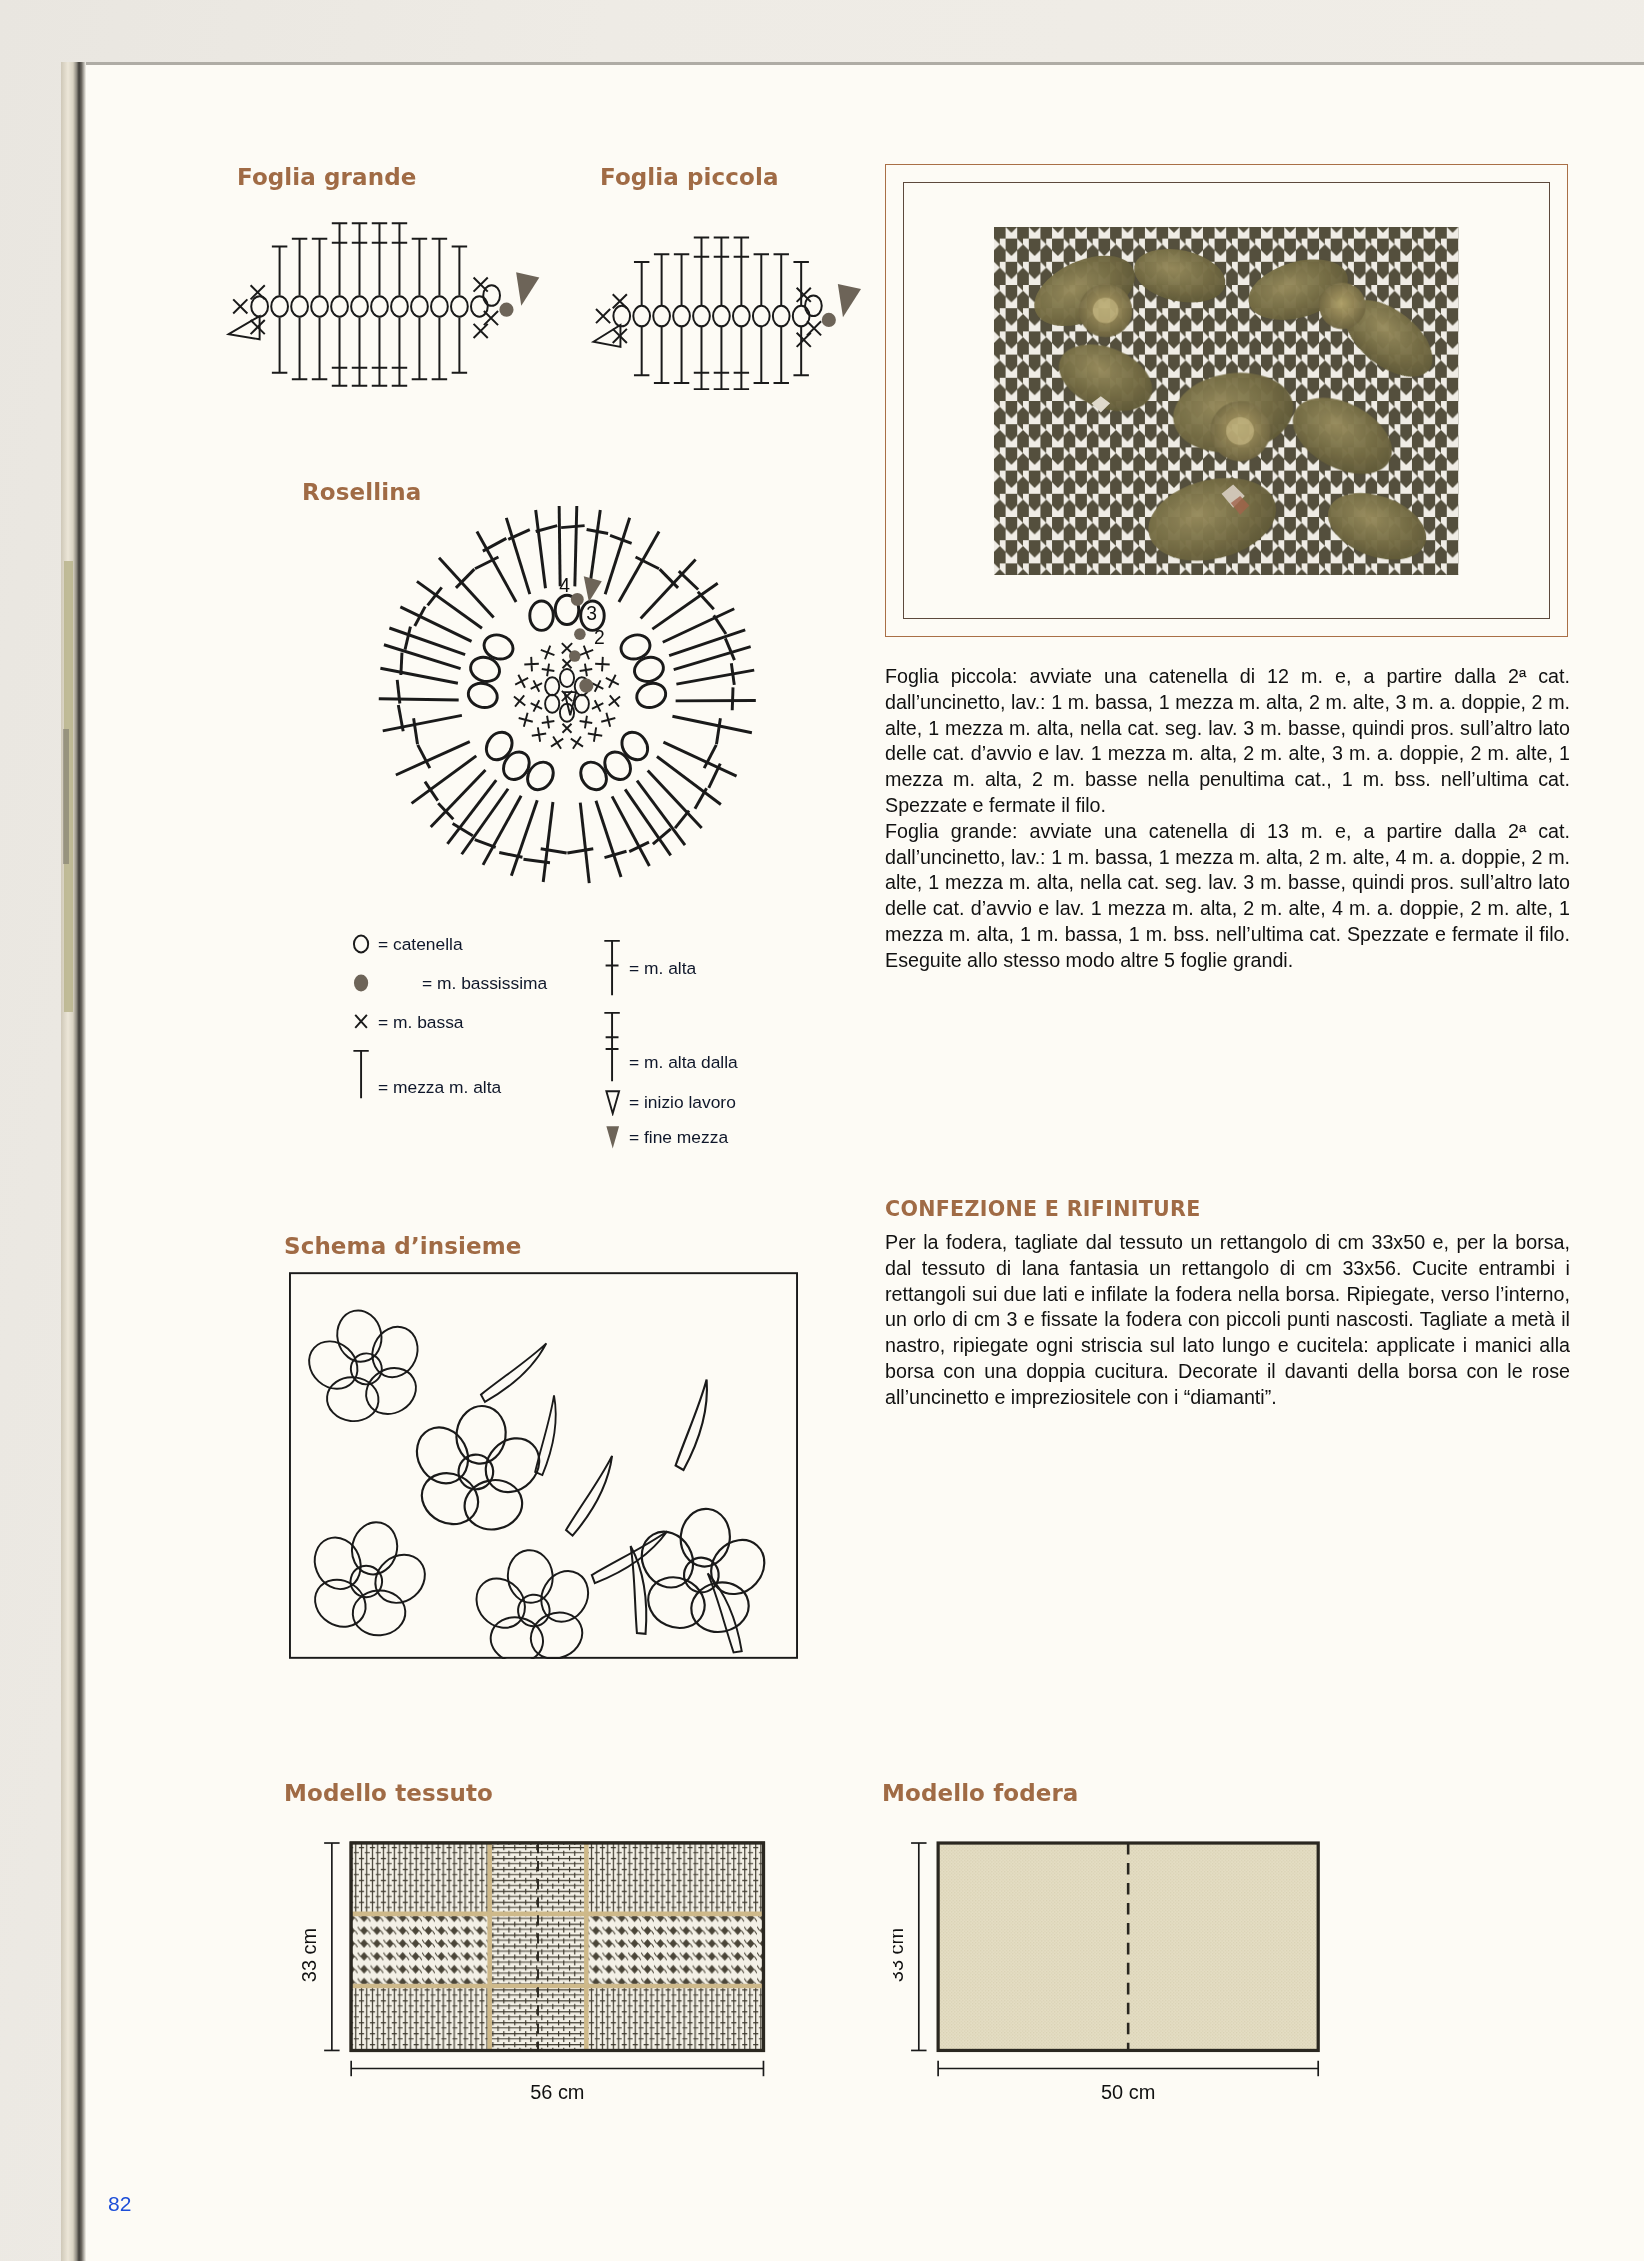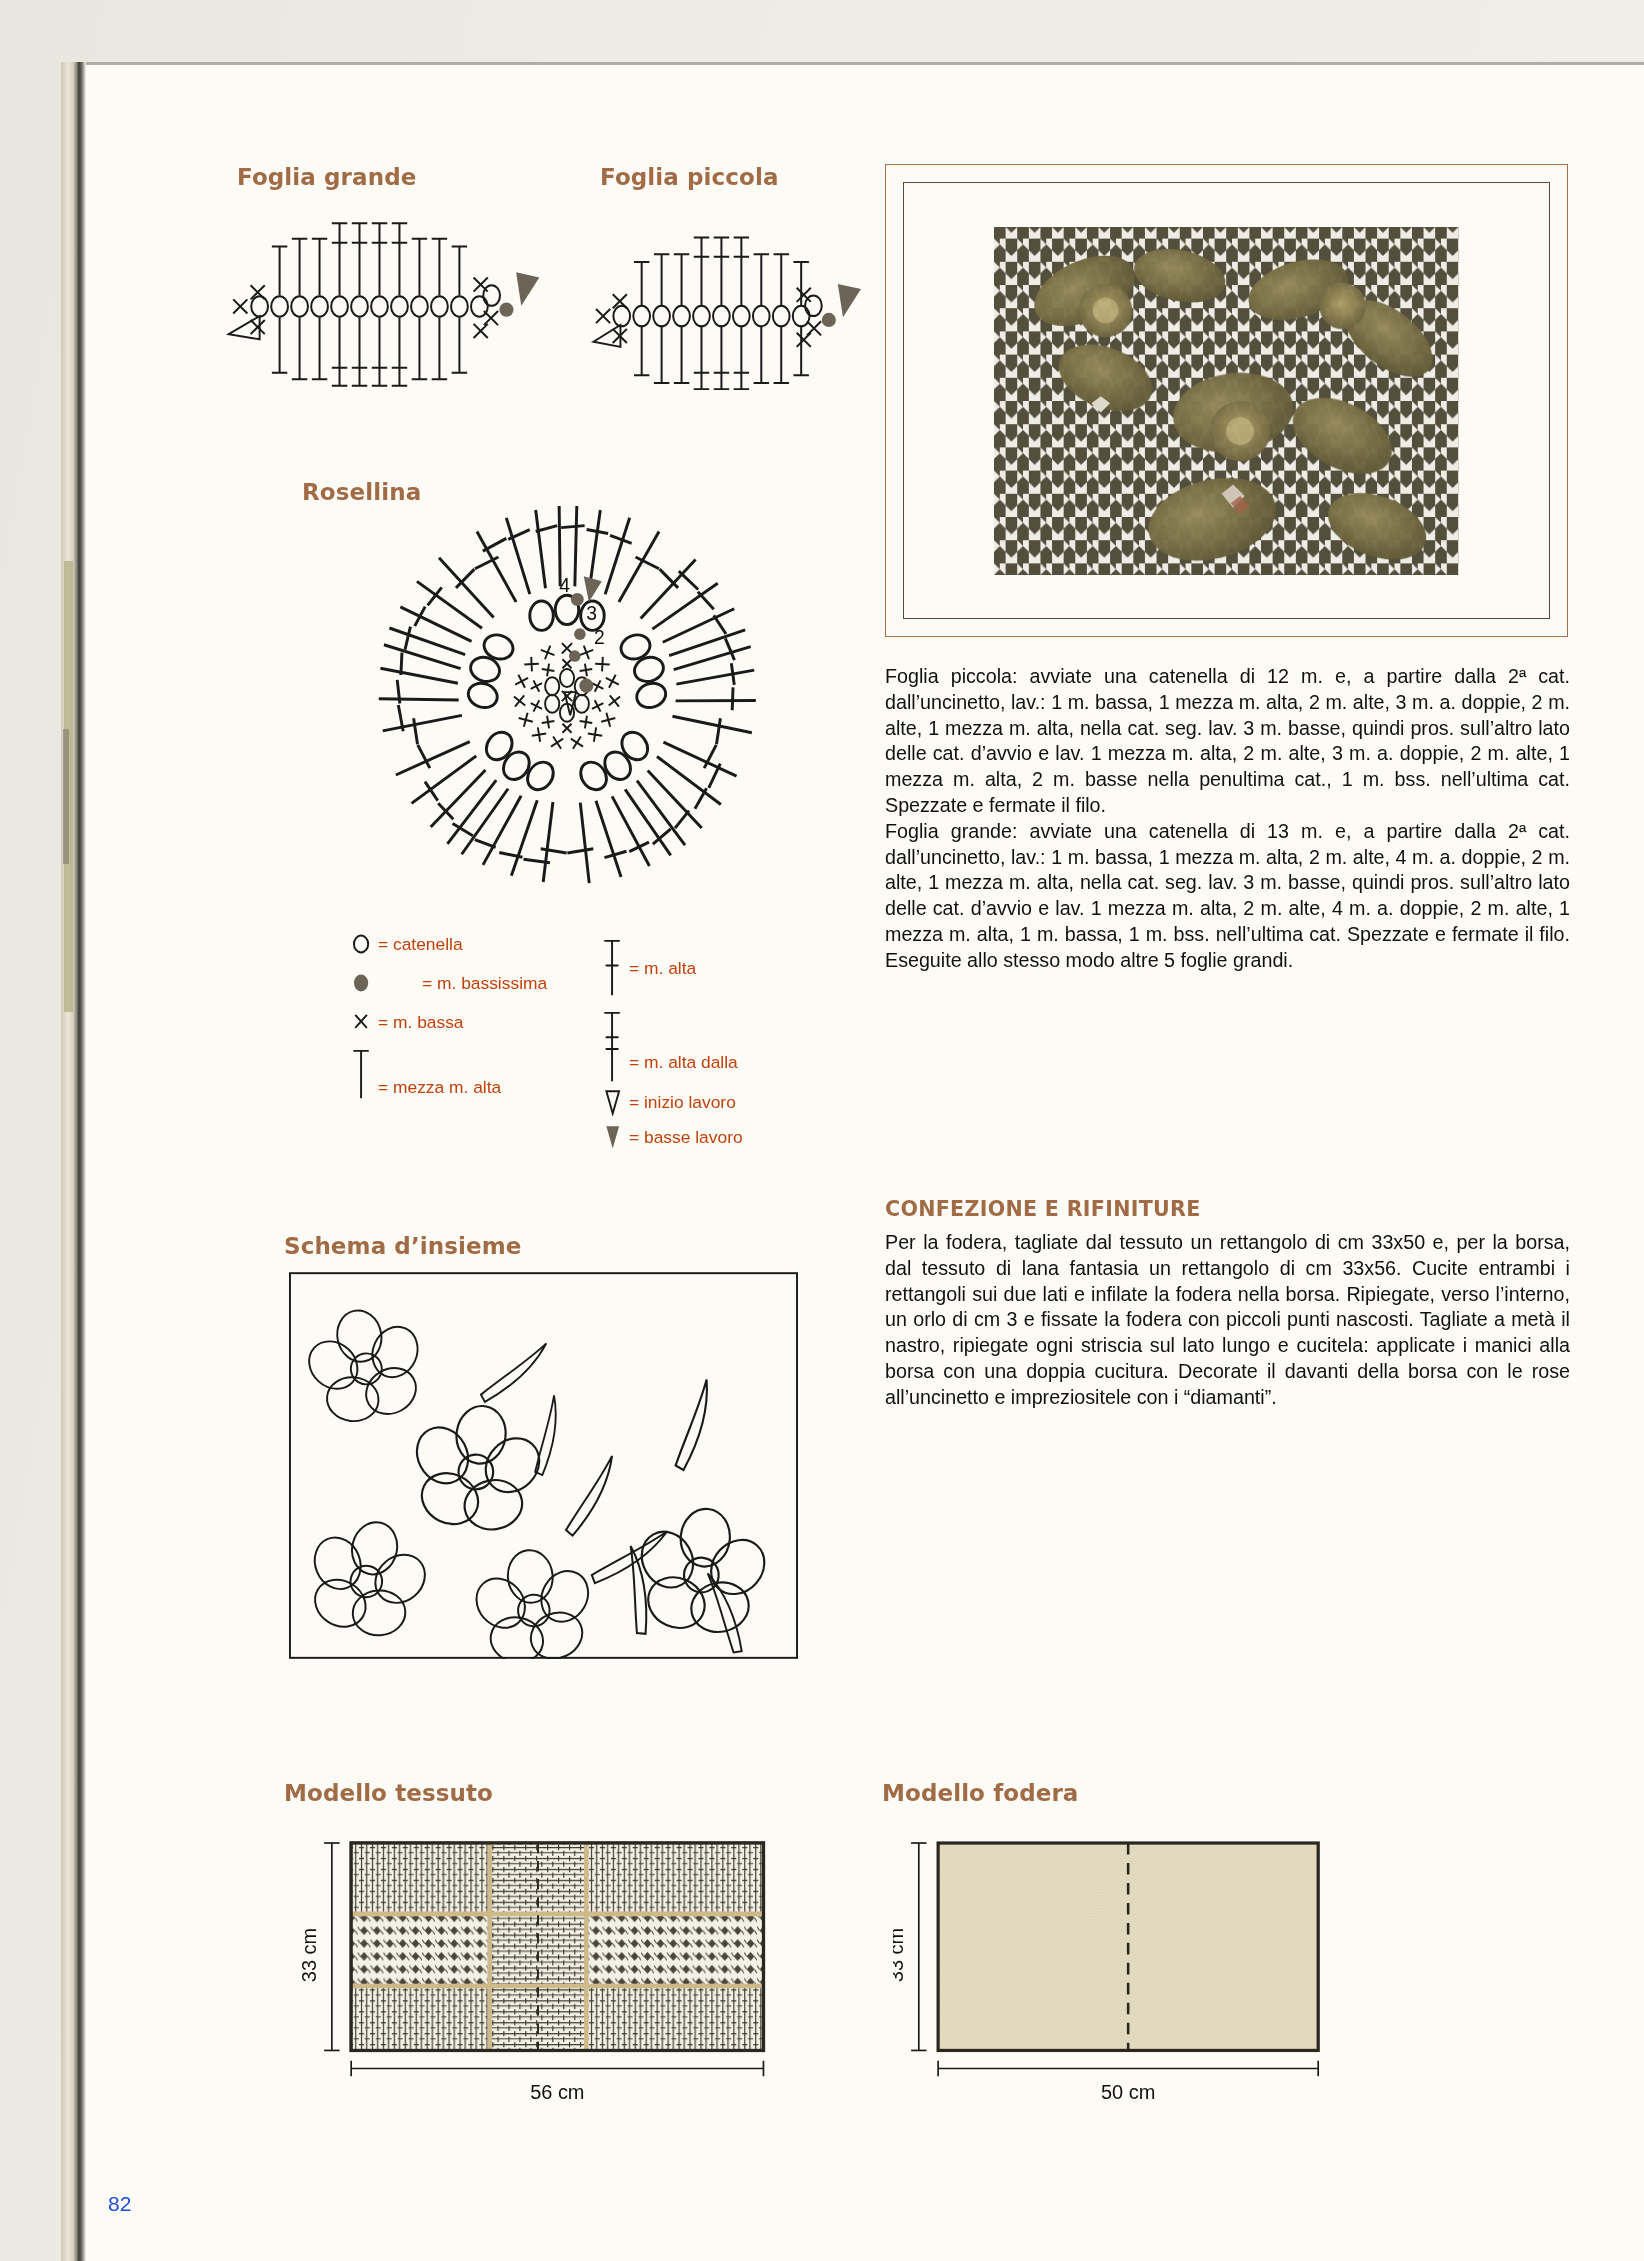--- a/index.html
+++ b/index.html
@@ -36,21 +36,21 @@
   #t-rosellina{left:302px;top:479px;font-size:23px;}
   #t-schema{left:284px;top:1233px;font-size:23px;}
   #t-modello-tessuto{left:284px;top:1780px;font-size:23px;}
   #t-modello-fodera{left:882px;top:1780px;font-size:23px;}
 
   svg{display:block;}
 
   
   #legend{left:348px;top:928px;width:464px;height:232px;}
   .lg-row{position:absolute;display:flex;align-items:center;}
-  .lg-txt{font-size:17.4px;color:#c2410c;font-family:"Liberation Sans",sans-serif;white-space:nowrap;}
+  .lg-txt{font-size:17.4px;color:#0f172a;font-family:"Liberation Sans",sans-serif;white-space:nowrap;}
 
   
   #photo-frame{
     left:885px;top:164px;width:683px;height:473px;
     border:1.9px solid #a9apx;
   }
   #photo-frame{border:1.9px solid #a96f46;background:#fdfbf5;box-sizing:border-box;padding:17px;}
   #photo-inner{width:100%;height:100%;border:1.3px solid #5d493c;box-sizing:border-box;background:#fdfbf5;
     display:flex;align-items:center;justify-content:center;}
   #photo-img{width:72%;height:80%;position:relative;overflow:hidden;}
@@ -393,21 +393,21 @@
   <div class="lg-row" style="left:251px;top:160px;">
     <svg width="30" height="28" viewBox="0 0 46 44">
         <polygon points="11,5 31,5 21,40" fill="none" stroke="#1a1a1a" stroke-width="3"></polygon>
       </svg>
     <span class="lg-txt">= inizio lavoro</span>
   </div>
   <div class="lg-row" style="left:251px;top:195px;">
     <svg width="30" height="28" viewBox="0 0 46 44">
         <polygon points="11,5 31,5 21,40" fill="#6d6458"></polygon>
       </svg>
-    <span class="lg-txt">= basse lavoro</span>
+    <span class="lg-txt">= fine mezza</span>
   </div>
 </div>
 
 <div class="abs brown-title" id="t-schema">Schema d’insieme</div>
 
 <div class="abs" style="left:289px;top:1272px;">
 <svg width="509" height="387" viewBox="0 0 790 600">
   <rect x="1.5" y="1.5" width="787" height="597" fill="#fdfbf5" stroke="#1a1a1a" stroke-width="3"></rect>
   <defs>
     <g id="flower5">

